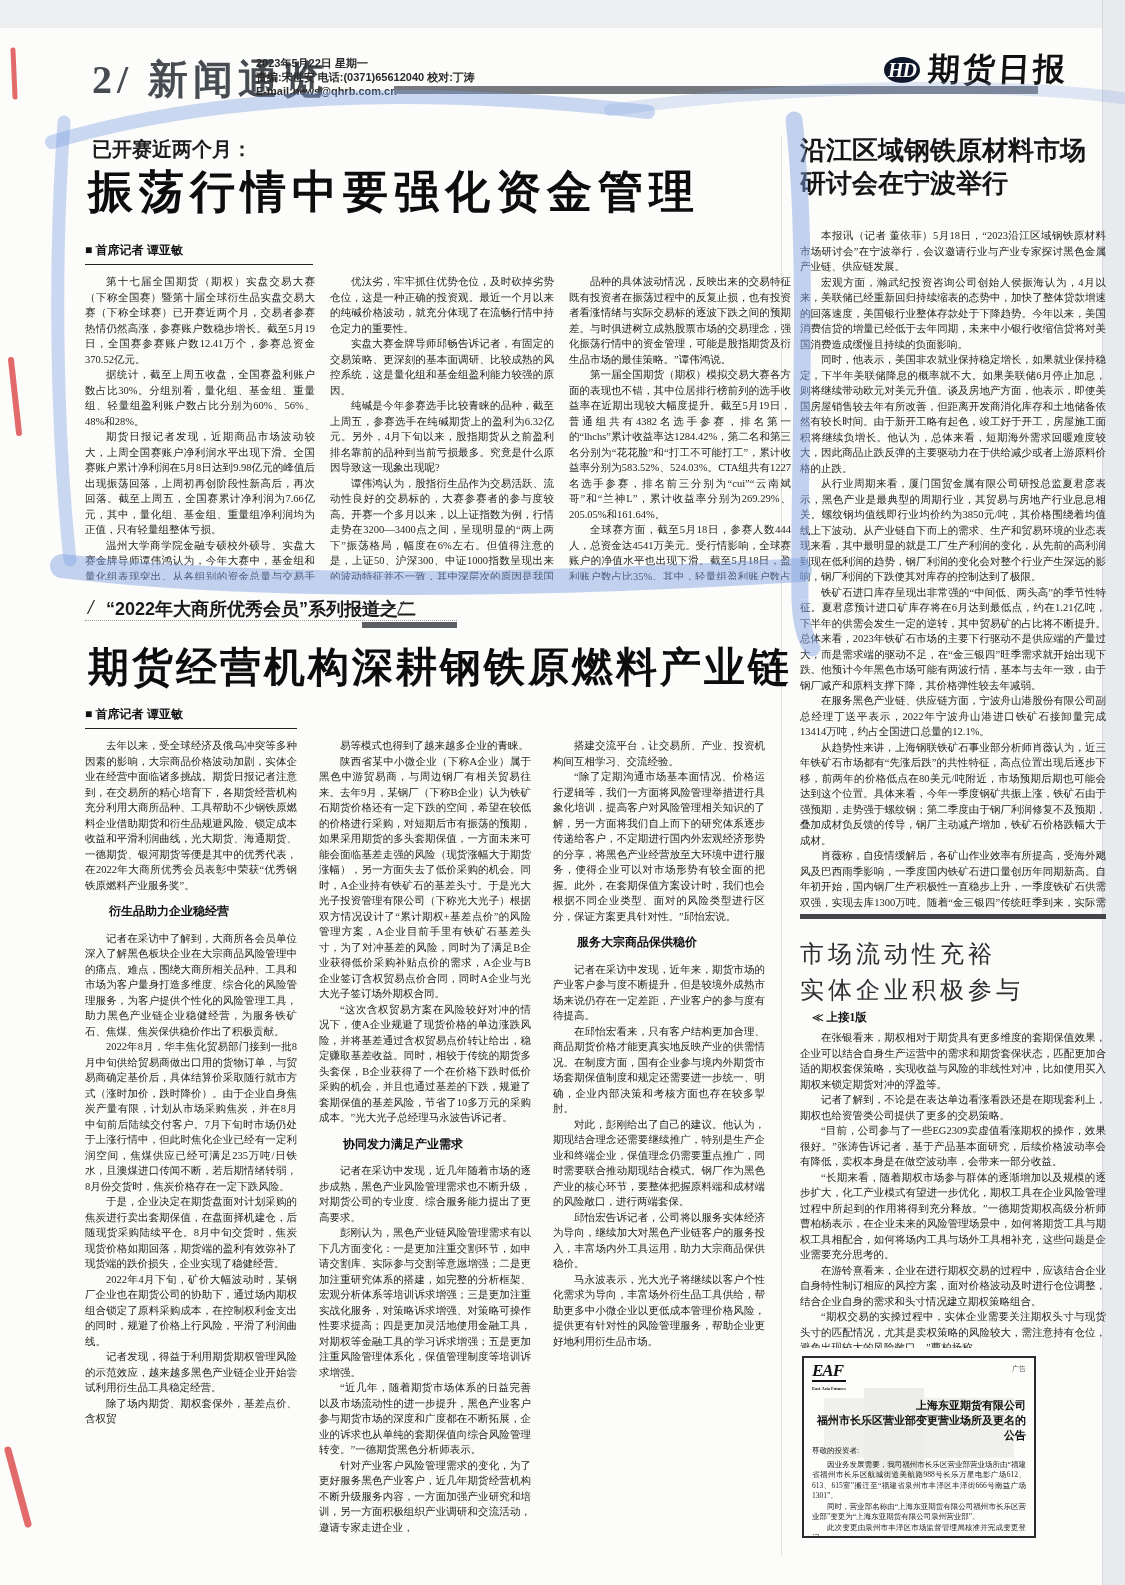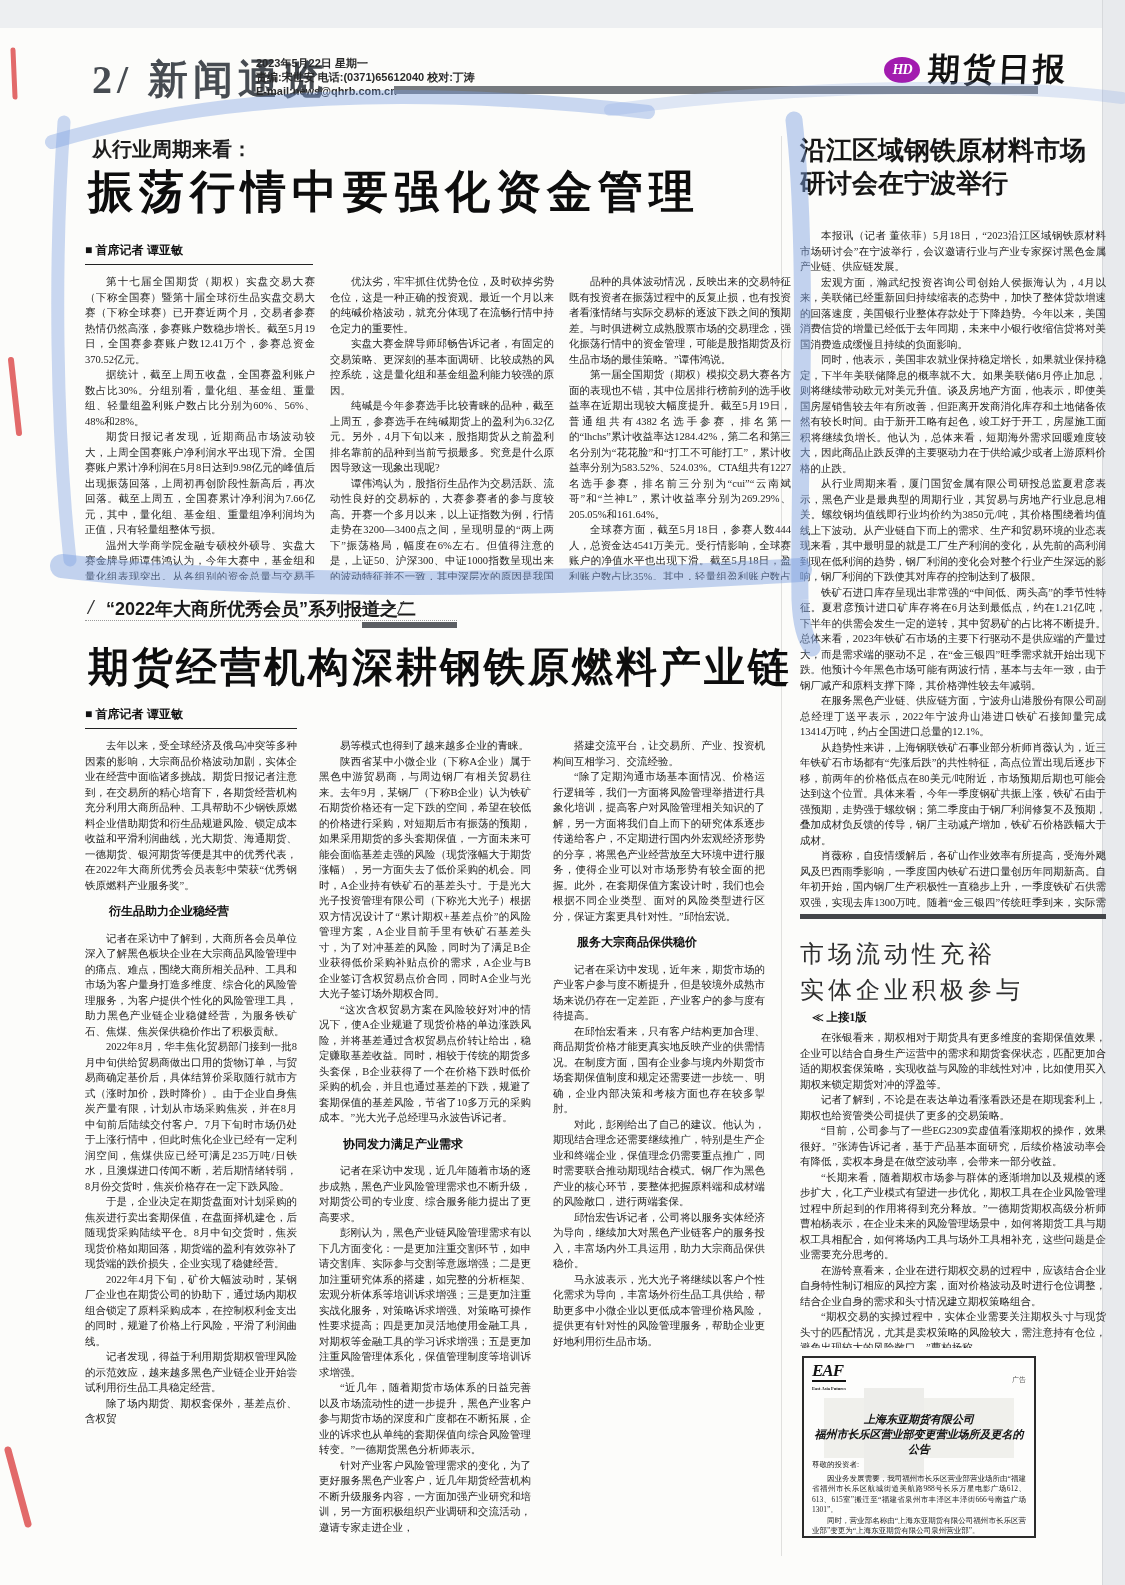--- a/index.html
+++ b/index.html
@@ -8,22 +8,22 @@
   .edge-top{position:absolute;left:0;top:0;width:1125px;height:28px;background:#edeff1;}
   .edge-right{position:absolute;right:0;top:0;width:22px;height:1585px;background:#e8eaed;border-left:1px solid #d7d9dc;}
   .marks{position:absolute;left:0;top:0;width:1125px;height:1585px;pointer-events:none;z-index:30;}
 
   
   .sec-title{position:absolute;left:92px;top:52px;font-size:40px;font-weight:900;color:#474c52;letter-spacing:5px;}
   .date-block{position:absolute;left:256px;top:56px;font-size:11px;line-height:14px;font-weight:bold;
               font-family:"Liberation Sans",sans-serif;color:#2a2a2a;}
   .head-bar{position:absolute;left:394px;top:86px;width:644px;height:8px;background:#75797e;}
   .masthead{position:absolute;left:884px;top:48px;display:flex;align-items:center;gap:8px;}
-  .mast-logo{display:inline-flex;align-items:center;justify-content:center;width:36px;height:26px;background:#a21caf;
-             border-radius:50%;color:#fff;font-weight:900;font-size:14px;font-style:italic;letter-spacing:-1px;}
+  .mast-logo{display:inline-flex;align-items:center;justify-content:center;width:36px;height:26px;background:#0f172a;
+             border-radius:50%;color:#fff;font-weight:900;font-size:20px;font-style:italic;letter-spacing:-1px;}
   .mast-name{font-size:32px;font-weight:900;letter-spacing:3px;color:#111;transform:skewX(-3deg);}
 
   
   .cols{display:flex;}
   .col{font-size:10.5px;line-height:15.5px;text-align:justify;color:#232323;overflow:hidden;}
   .col p.para{margin:0;text-indent:2em;}
   .byline{font-size:12px;font-weight:bold;font-family:"Liberation Sans",sans-serif;color:#111;
           border-bottom:1.5px solid #222;padding-bottom:5px;}
   .subhead{font-weight:bold;font-size:12px;font-family:"Liberation Sans",sans-serif;margin:11px 0 11px 2em;color:#111;}
 
@@ -44,25 +44,25 @@
           letter-spacing:4px;color:#2e2e2e;}
   .c-jump{position:absolute;left:812px;top:1010px;font-size:11.5px;font-weight:bold;
           font-family:Liberation Serif, serif;color:#111;}
   .c-body{position:absolute;left:800px;top:1030px;width:306px;height:318px;}
 
   
   .ad{position:absolute;left:802px;top:1356px;width:234px;height:182px;border:2px solid #2b2b2b;background:#fdfdfc;
       padding:6px 8px;box-sizing:border-box;overflow:hidden;font-family:"Liberation Serif",serif;}
   .ad .wm1{position:absolute;left:20px;top:40px;width:190px;height:60px;background:#f0f0ec;z-index:0;}
   .ad .wm2{position:absolute;left:60px;top:30px;width:60px;height:90px;background:#ededea;z-index:0;}
-  .ad-top{position:relative;display:flex;justify-content:space-between;align-items:center;z-index:1;}
+  .ad-top{position:relative;display:flex;justify-content:space-between;align-items:flex-start;z-index:1;}
   .ad-logo{font-style:italic;font-weight:900;font-size:17px;letter-spacing:-1px;color:#111;line-height:14px;}
   .ad-logo small{display:block;font-size:4.5px;letter-spacing:0;font-style:normal;font-weight:bold;border-top:2px solid #111;margin-top:2px;}
   .ad-tag{font-size:7px;color:#555;}
-  .ad-title{position:relative;text-align:center;font-weight:bold;font-size:11px;line-height:15px;color:#111;z-index:1;margin-top:16px;font-style:italic;}
+  .ad-title{position:relative;text-align:right;font-weight:bold;font-size:11px;line-height:15px;color:#111;z-index:1;margin-top:2px;}
   .ad-body{position:relative;font-size:7.5px;line-height:10.5px;text-align:justify;color:#222;z-index:1;margin-top:3px;}
   .ad-body p{margin:0;text-indent:2em;}
   .ad-body p.noindent{text-indent:0;}
 
   
   .banner-slash{position:absolute;left:88px;top:596px;font-size:20px;font-weight:bold;font-style:italic;color:#333;}
   .banner-text{position:absolute;left:106px;top:597px;font-size:18px;font-weight:bold;
                font-family:"Liberation Sans",sans-serif;color:#1a1a1a;}
   .banner-tail{position:absolute;left:356px;top:608px;width:40px;border-bottom:1.5px solid #333;}
   .banner-tail-slash{position:absolute;left:398px;top:598px;font-size:18px;font-weight:bold;font-style:italic;color:#333;}
@@ -90,21 +90,21 @@
     <div>2023年5月22日  星期一</div>
     <div>责编:宋世安  电话:(0371)65612040  校对:丁涛</div>
     <div>E-mail:news@qhrb.com.cn</div>
   </div>
   <div class="head-bar"></div>
   <div class="masthead">
     <span class="mast-logo">HD</span>
     <span class="mast-name">期货日报</span>
   </div>
 
-  <div class="a1-kicker">从行业周期来看：</div>
+  <div class="a1-kicker">已开赛近两个月：</div>
   <div class="a1-head">振荡行情中要强化资金管理</div>
   <div class="byline a1-byline">■ 首席记者 谭亚敏</div>
   <div class="cols a1-cols">
     <div class="col" style="width:232px">
         <p class="para">第十七届全国期货（期权）实盘交易大赛（下称全国赛）暨第十届全球衍生品实盘交易大赛（下称全球赛）已开赛近两个月，交易者参赛热情仍然高涨，参赛账户数稳步增长。截至5月19日，全国赛参赛账户数12.41万个，参赛总资金370.52亿元。</p>
         <p class="para">据统计，截至上周五收盘，全国赛盈利账户数占比30%。分组别看，量化组、基金组、重量组、轻量组盈利账户数占比分别为60%、56%、48%和28%。</p>
         <p class="para">期货日报记者发现，近期商品市场波动较大，上周全国赛账户净利润水平出现下滑。全国赛账户累计净利润在5月8日达到9.98亿元的峰值后出现振荡回落，上周初再创阶段性新高后，再次回落。截至上周五，全国赛累计净利润为7.66亿元，其中，量化组、基金组、重量组净利润均为正值，只有轻量组整体亏损。</p>
         <p class="para">温州大学商学院金融专硕校外硕导、实盘大赛金牌导师谭伟鸿认为，今年大赛中，基金组和量化组表现突出。从各组别的资金总量与交易手续费可以看出，轻量组资金量小、手续费却多；基金组和量化组资金量大、手续费却少。这实际上反映出不同组别的交易者交易行为上的差异：大资金更倾向于战略持仓，而小资金则忙于短线来回博弈。存</p>
       </div>
     <div class="col" style="width:226px">

